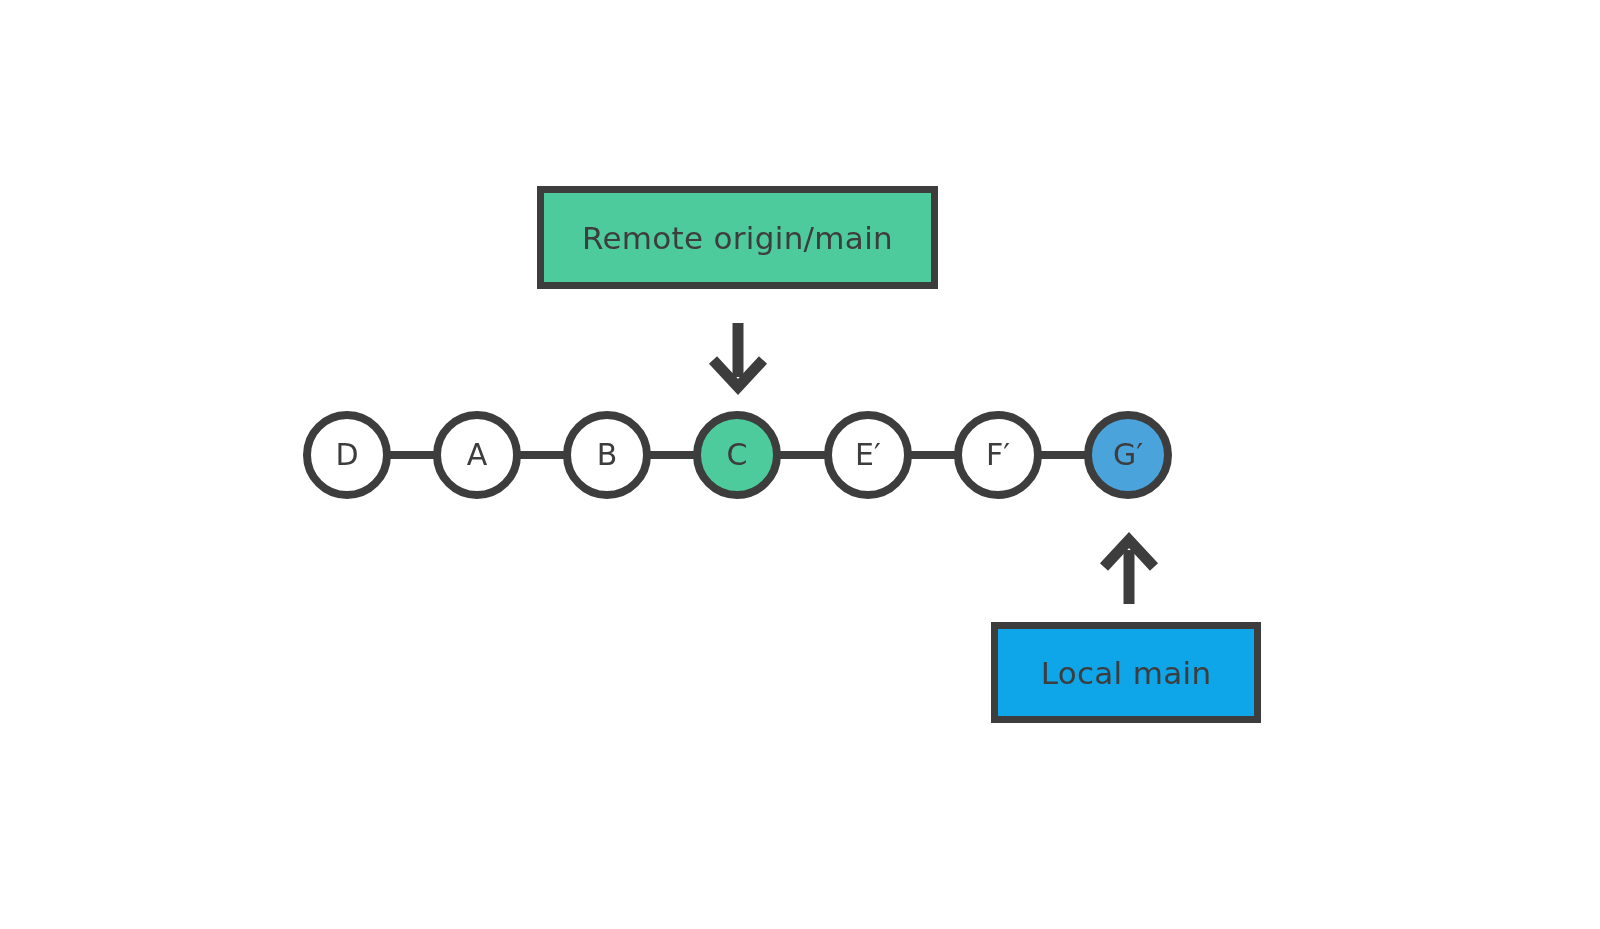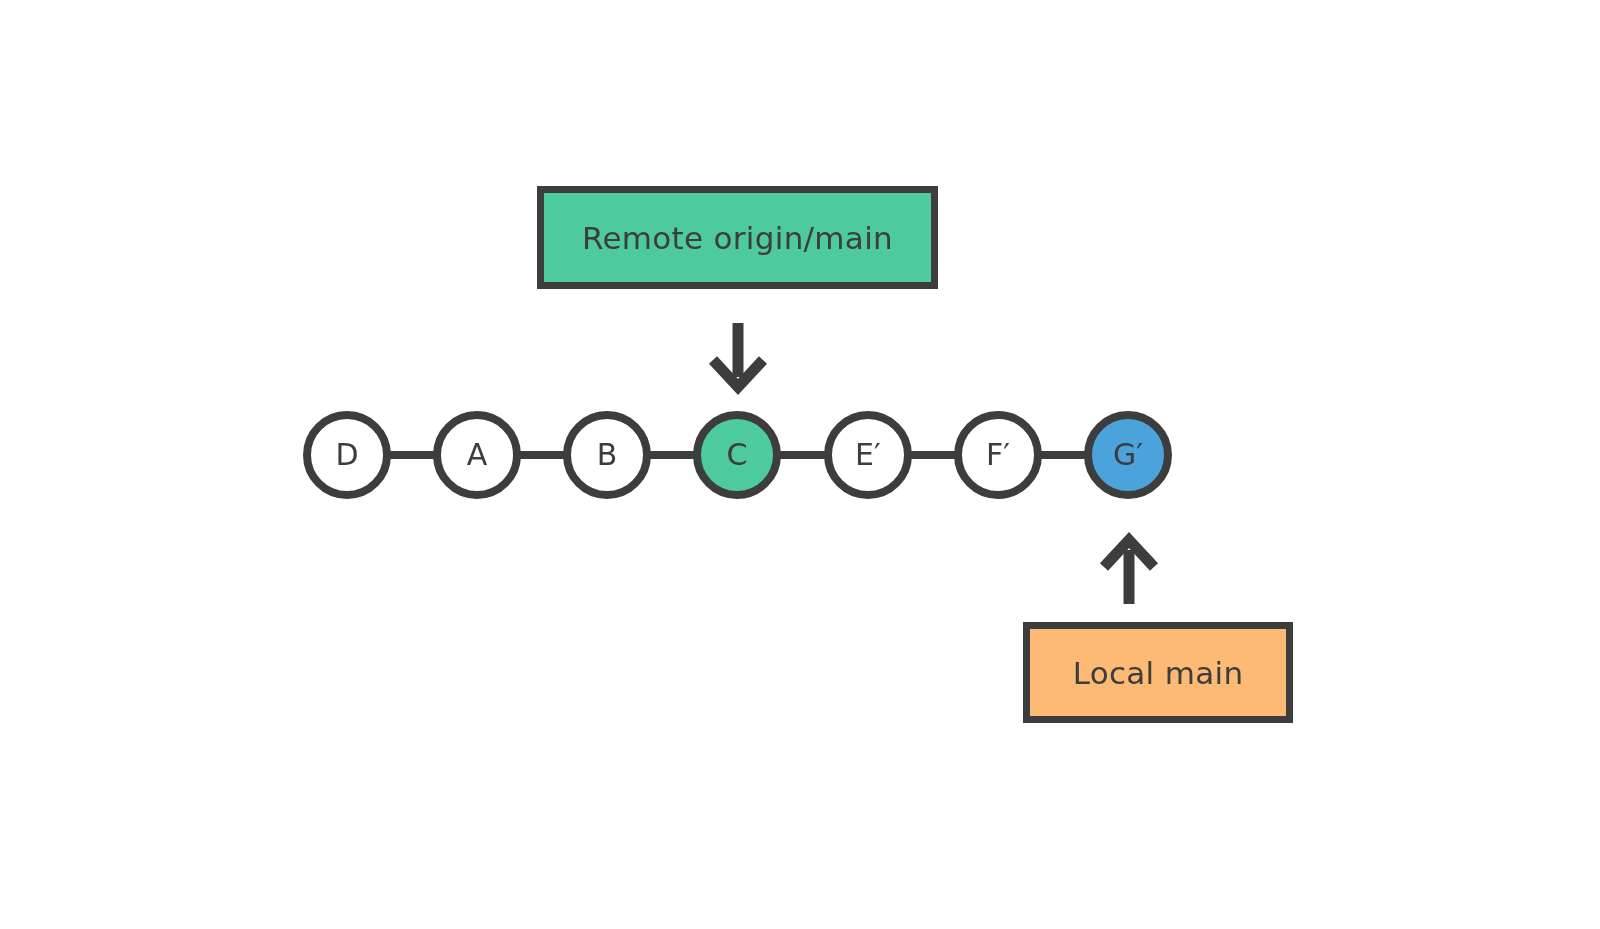--- a/index.html
+++ b/index.html
@@ -46,22 +46,21 @@
     top: 186px;
     width: 401px;
     height: 103px;
     background: #4ecb9c;
   }
   #local-box {
     left: 991px;
     top: 622px;
     width: 270px;
     height: 101px;
-    background: #fdba74;
-    margin-left: 32px;
+    background: #0ea5e9;
   }
 
   
   #graph {
     position: absolute;
     left: 0;
     top: 0;
   }
 
   .commit-node {

